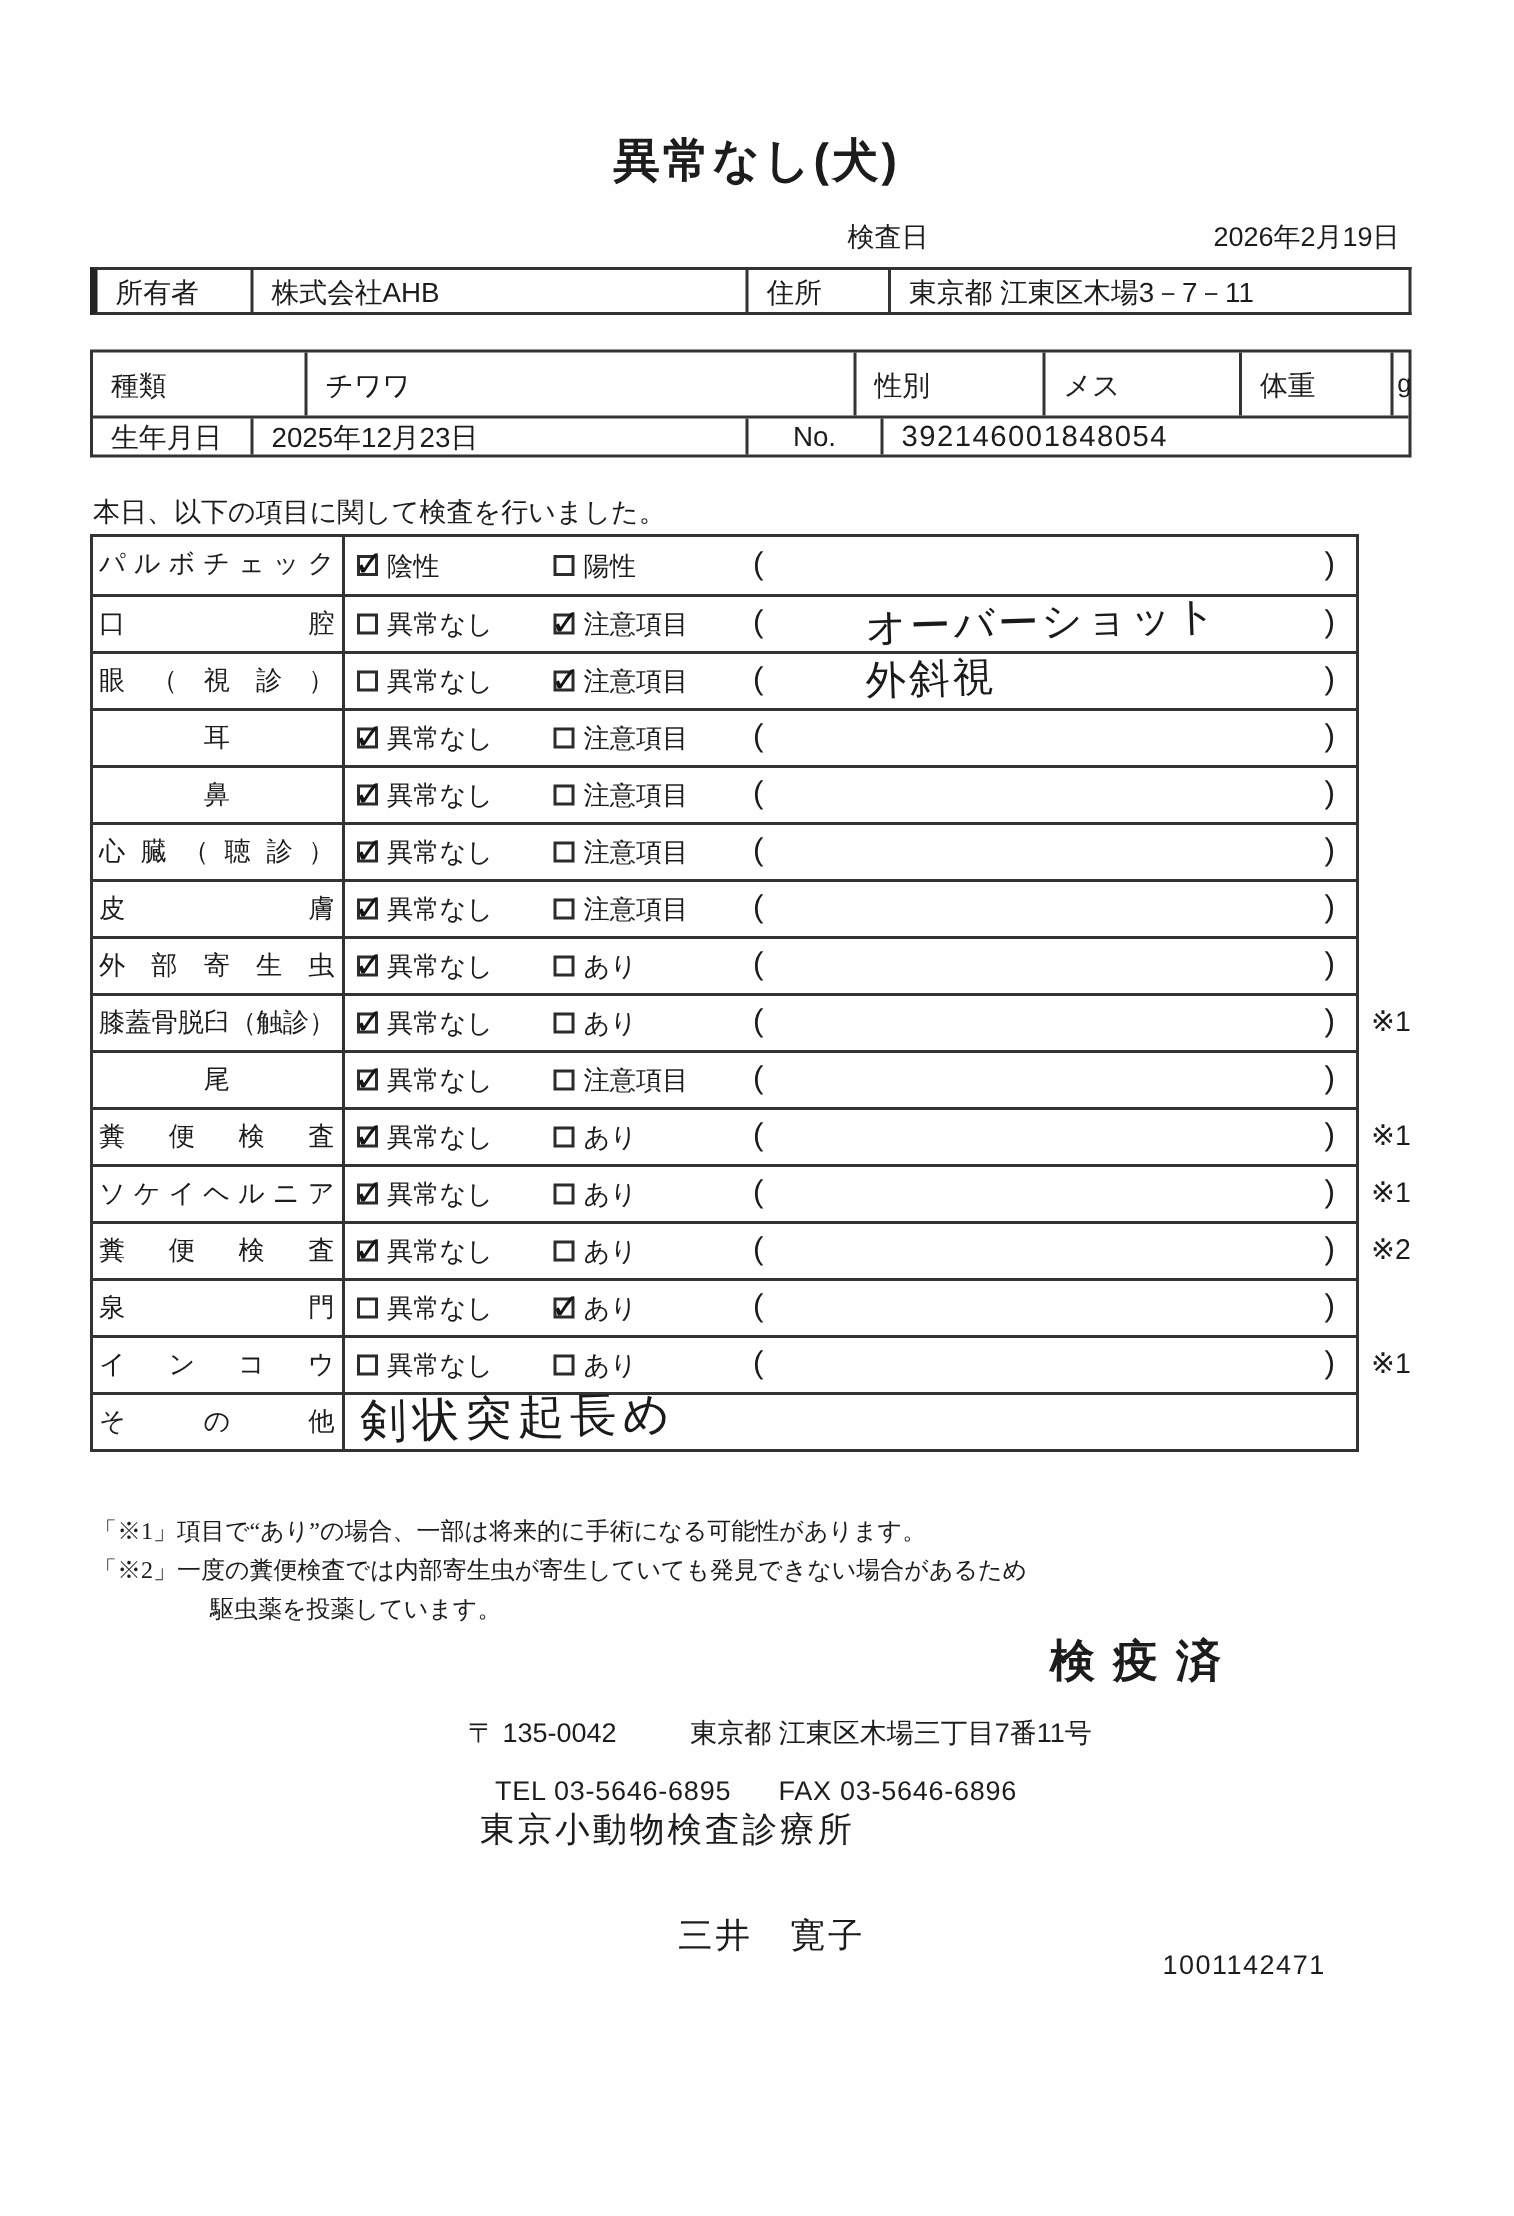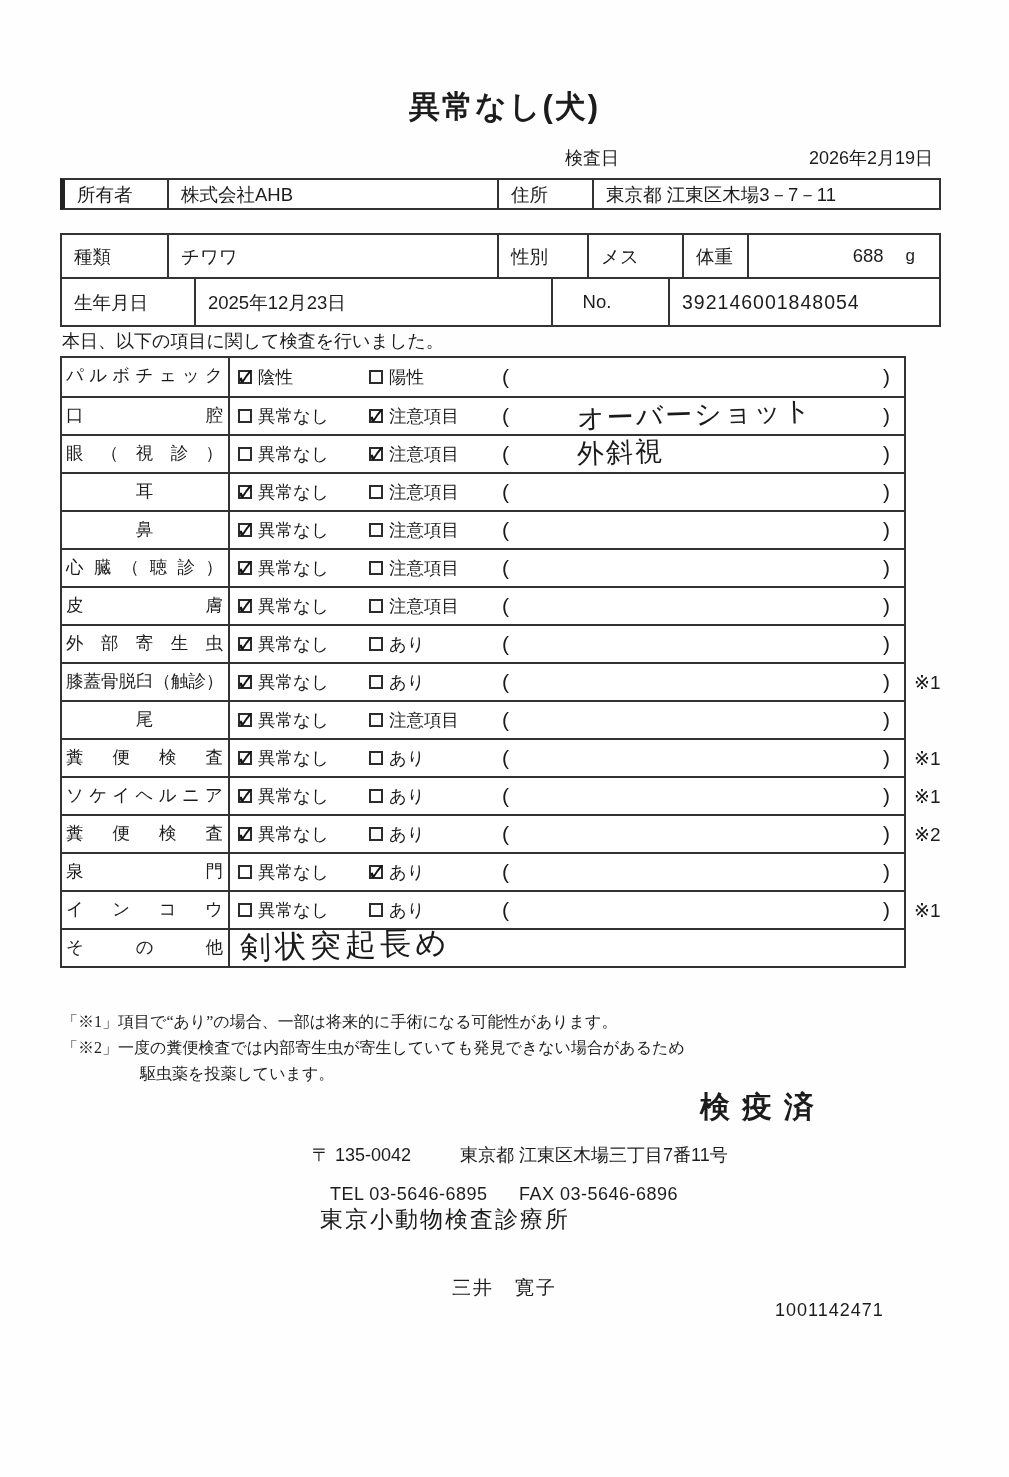--- a/index.html
+++ b/index.html
@@ -12,22 +12,22 @@
               justify-content:space-between; font-size:18px; }
   .tbl { position:absolute; left:60px; width:881px; border:2px solid #333; background:#fff; }
   .tbl-owner { top:178px; border-left:5px solid #222; }
   .tbl-pet { top:233px; }
   .trow { display:grid; align-items:stretch; }
   .trow + .trow { border-top:2px solid #333; }
   .tcell { height:100%; display:flex; align-items:center; padding:0 12px; font-size:18.5px;
            overflow:hidden; white-space:nowrap; }
   .tcell.bl { border-left:2px solid #333; }
   .row-owner { grid-template-columns:102px 330px 95px 1fr; height:28px; }
-  .row-pet1 { grid-template-columns:105px 330px 90px 95px 65px 1fr; height:42px; }
-  .row-pet2 { grid-template-columns:105px 330px 90px 1fr; height:48px;gap:27px; }
+  .row-pet1 { grid-template-columns:105px 330px 90px 95px 65px 1fr; height:42px;gap:36px; }
+  .row-pet2 { grid-template-columns:105px 330px 90px 1fr; height:26px; }
   .weight-cell { justify-content:flex-end; padding-right:24px; }
   .weight-unit { margin-left:22px; font-size:17px; }
   .no-label { justify-content:center; padding:0 4px; }
   .num { letter-spacing:1px; font-size:19.5px; }
   .intro { position:absolute; top:329px; left:62px; font-size:18px; }
   .xtable { position:absolute; top:356px; left:60px; width:846px; border:2px solid #333; background:#fff; }
   .xrow { position:relative; display:grid; grid-template-columns:168px 131px 131px 1fr;
           height:38px; align-items:center; border-top:2px solid #333; }
   .xrow:first-child { border-top:none; }
   .xrow-other { grid-template-columns:168px 1fr; }
@@ -53,21 +53,21 @@
   .notes { position:absolute; top:1009px; left:62px; font-size:16px; line-height:26px;font-family:Liberation Serif, serif; }
   .note-indent { padding-left:78px; }
   .disclaimer { position:absolute; top:1056px; left:62px; font-size:20px; font-weight:700; line-height:29.5px; }
   .stamp { position:absolute; top:1087px; left:700px; font-size:30px; font-weight:700;
            letter-spacing:12px; white-space:nowrap; }
   .addr-line { position:absolute; top:1143px; left:312px; font-size:18px; white-space:nowrap; }
   .addr-line .gap { margin-left:44px; }
   .tel-line { position:absolute; top:1184px; left:330px; font-size:18px; letter-spacing:0.5px; white-space:nowrap; }
   .tel-line .gap { margin-left:26px; }
   .clinic { position:absolute; top:1204px; left:320px; font-size:23px; letter-spacing:2px; }
-  .vet { position:absolute; top:1275px; left:452px; font-size:19px; letter-spacing:2px; }
+  .vet { position:absolute; top:1275px; left:452px; font-size:23px; letter-spacing:2px; }
   .serial { position:absolute; top:1300px; left:775px; font-size:18px; letter-spacing:1px; }
 </style>
 </head>
 <body>
 
 <div class="page">
 
   <div class="title">異常なし(犬)</div>
 
   <div class="date-row">

